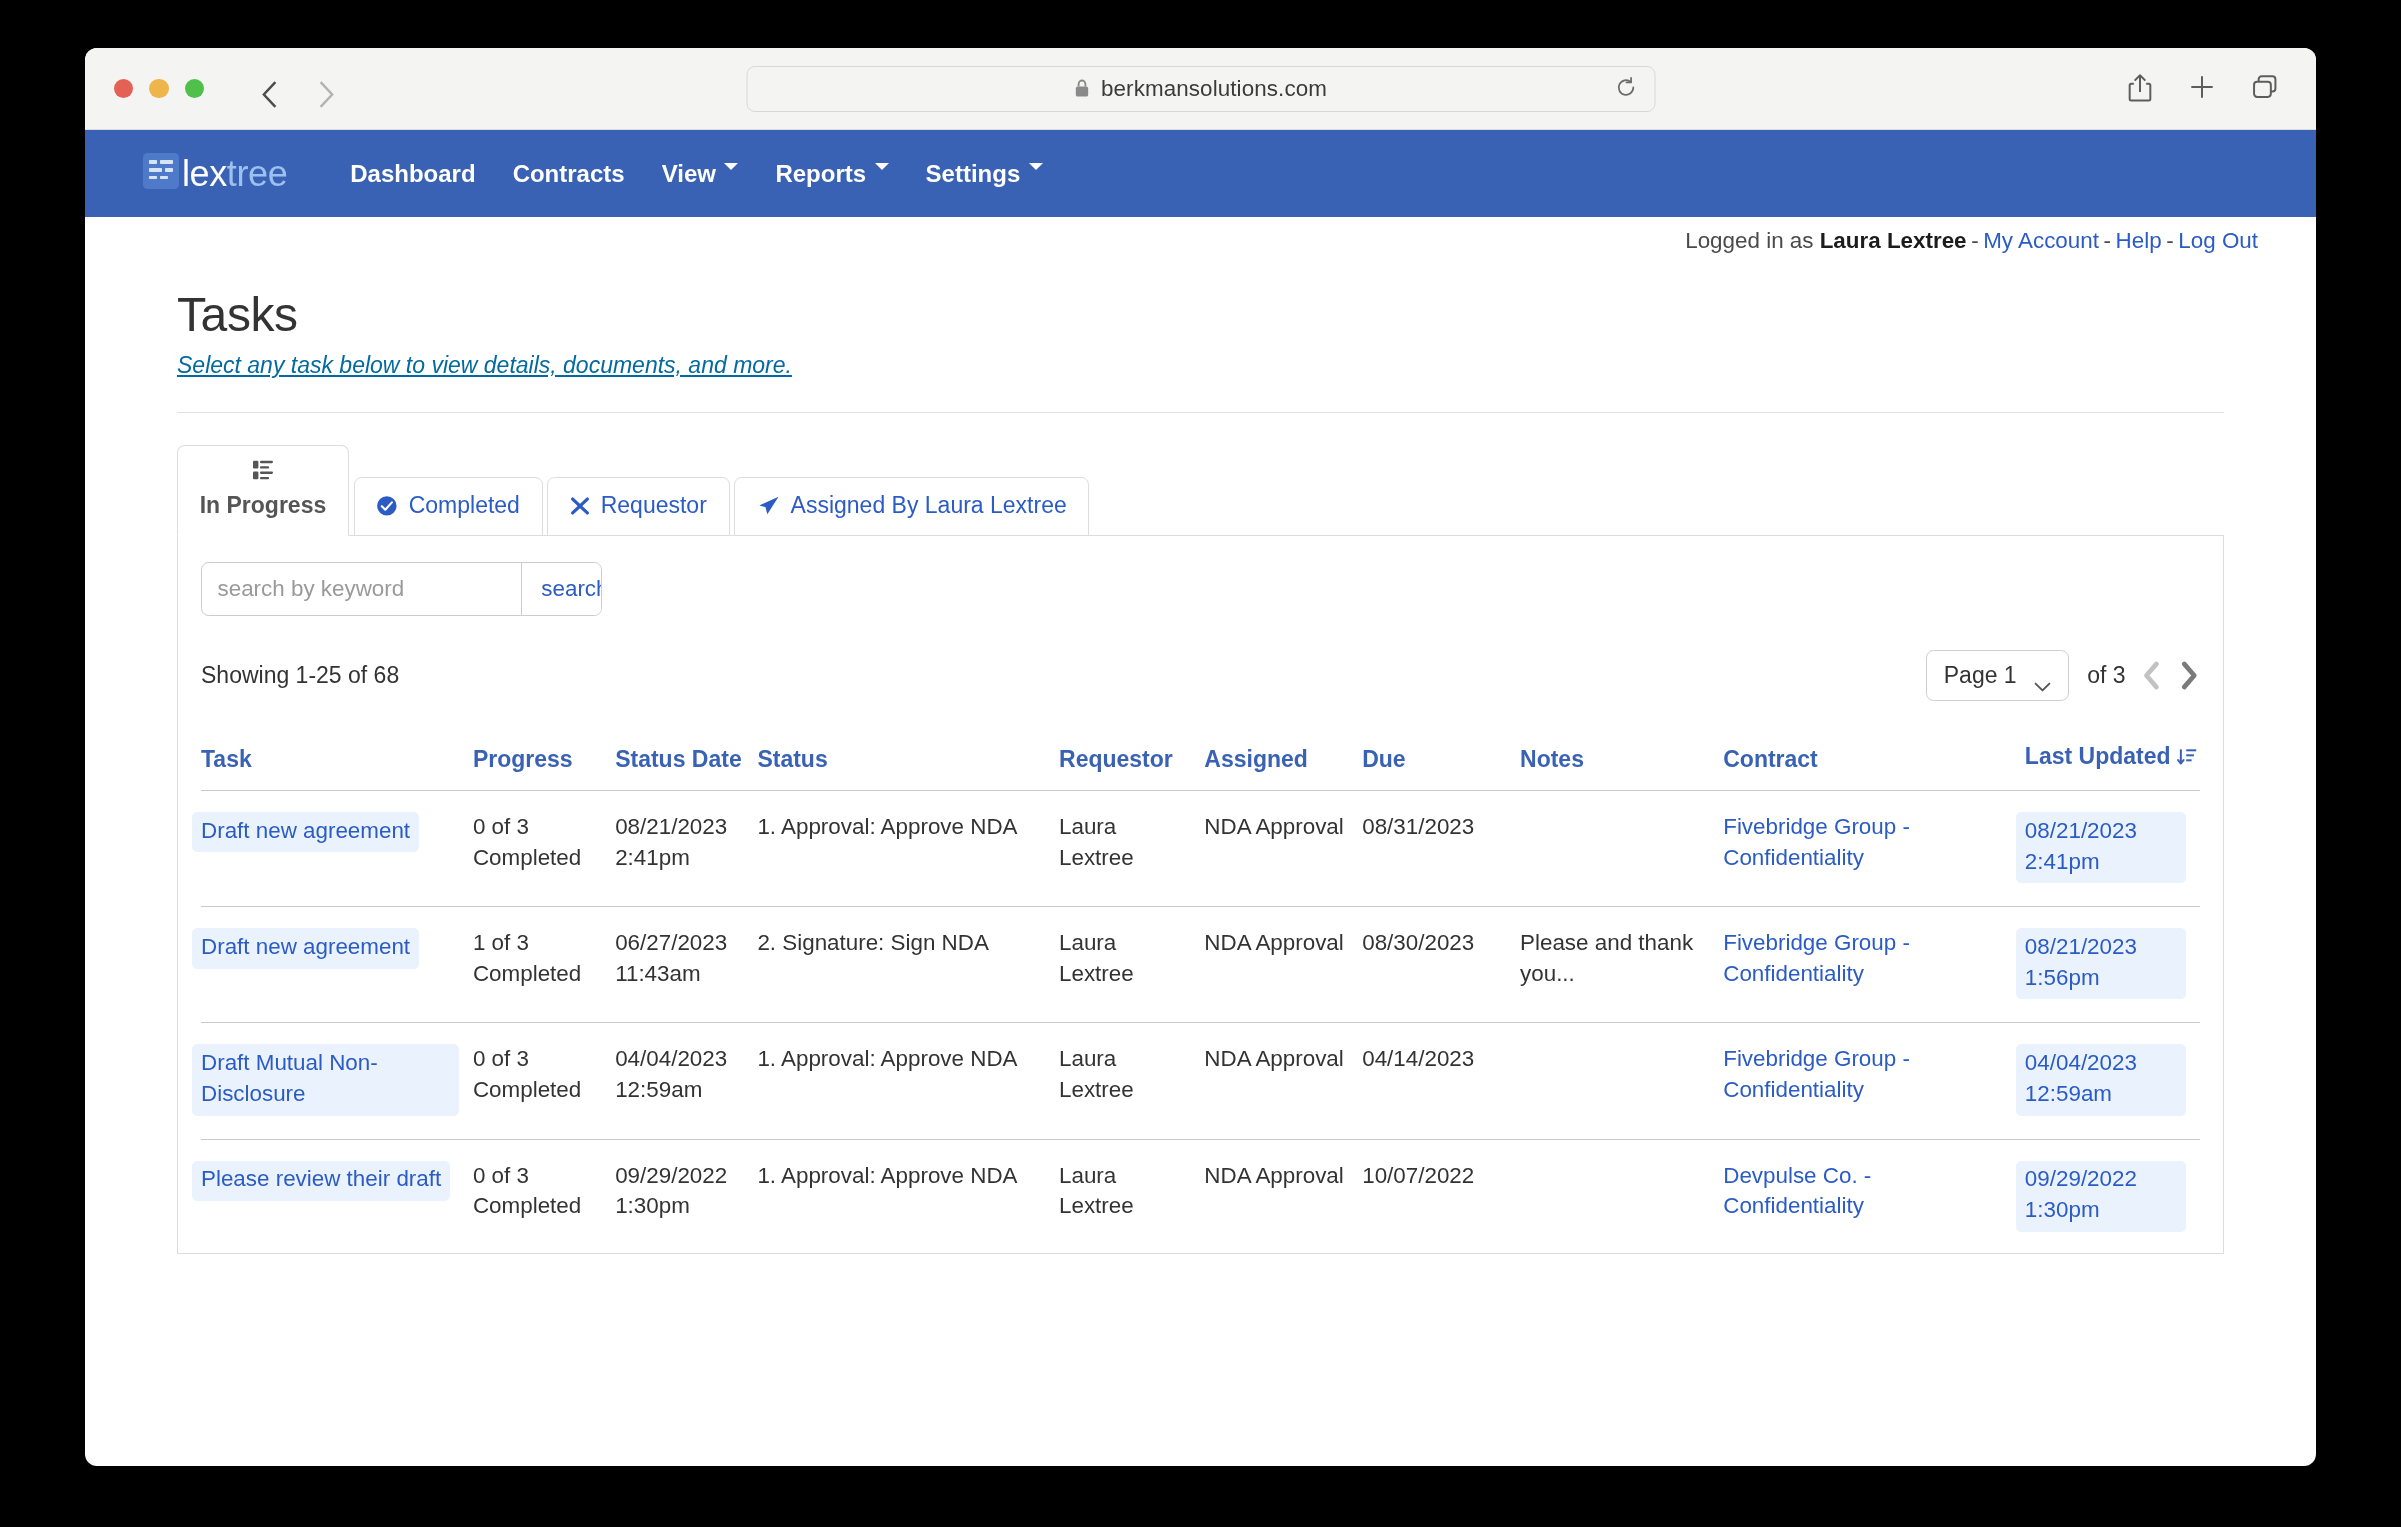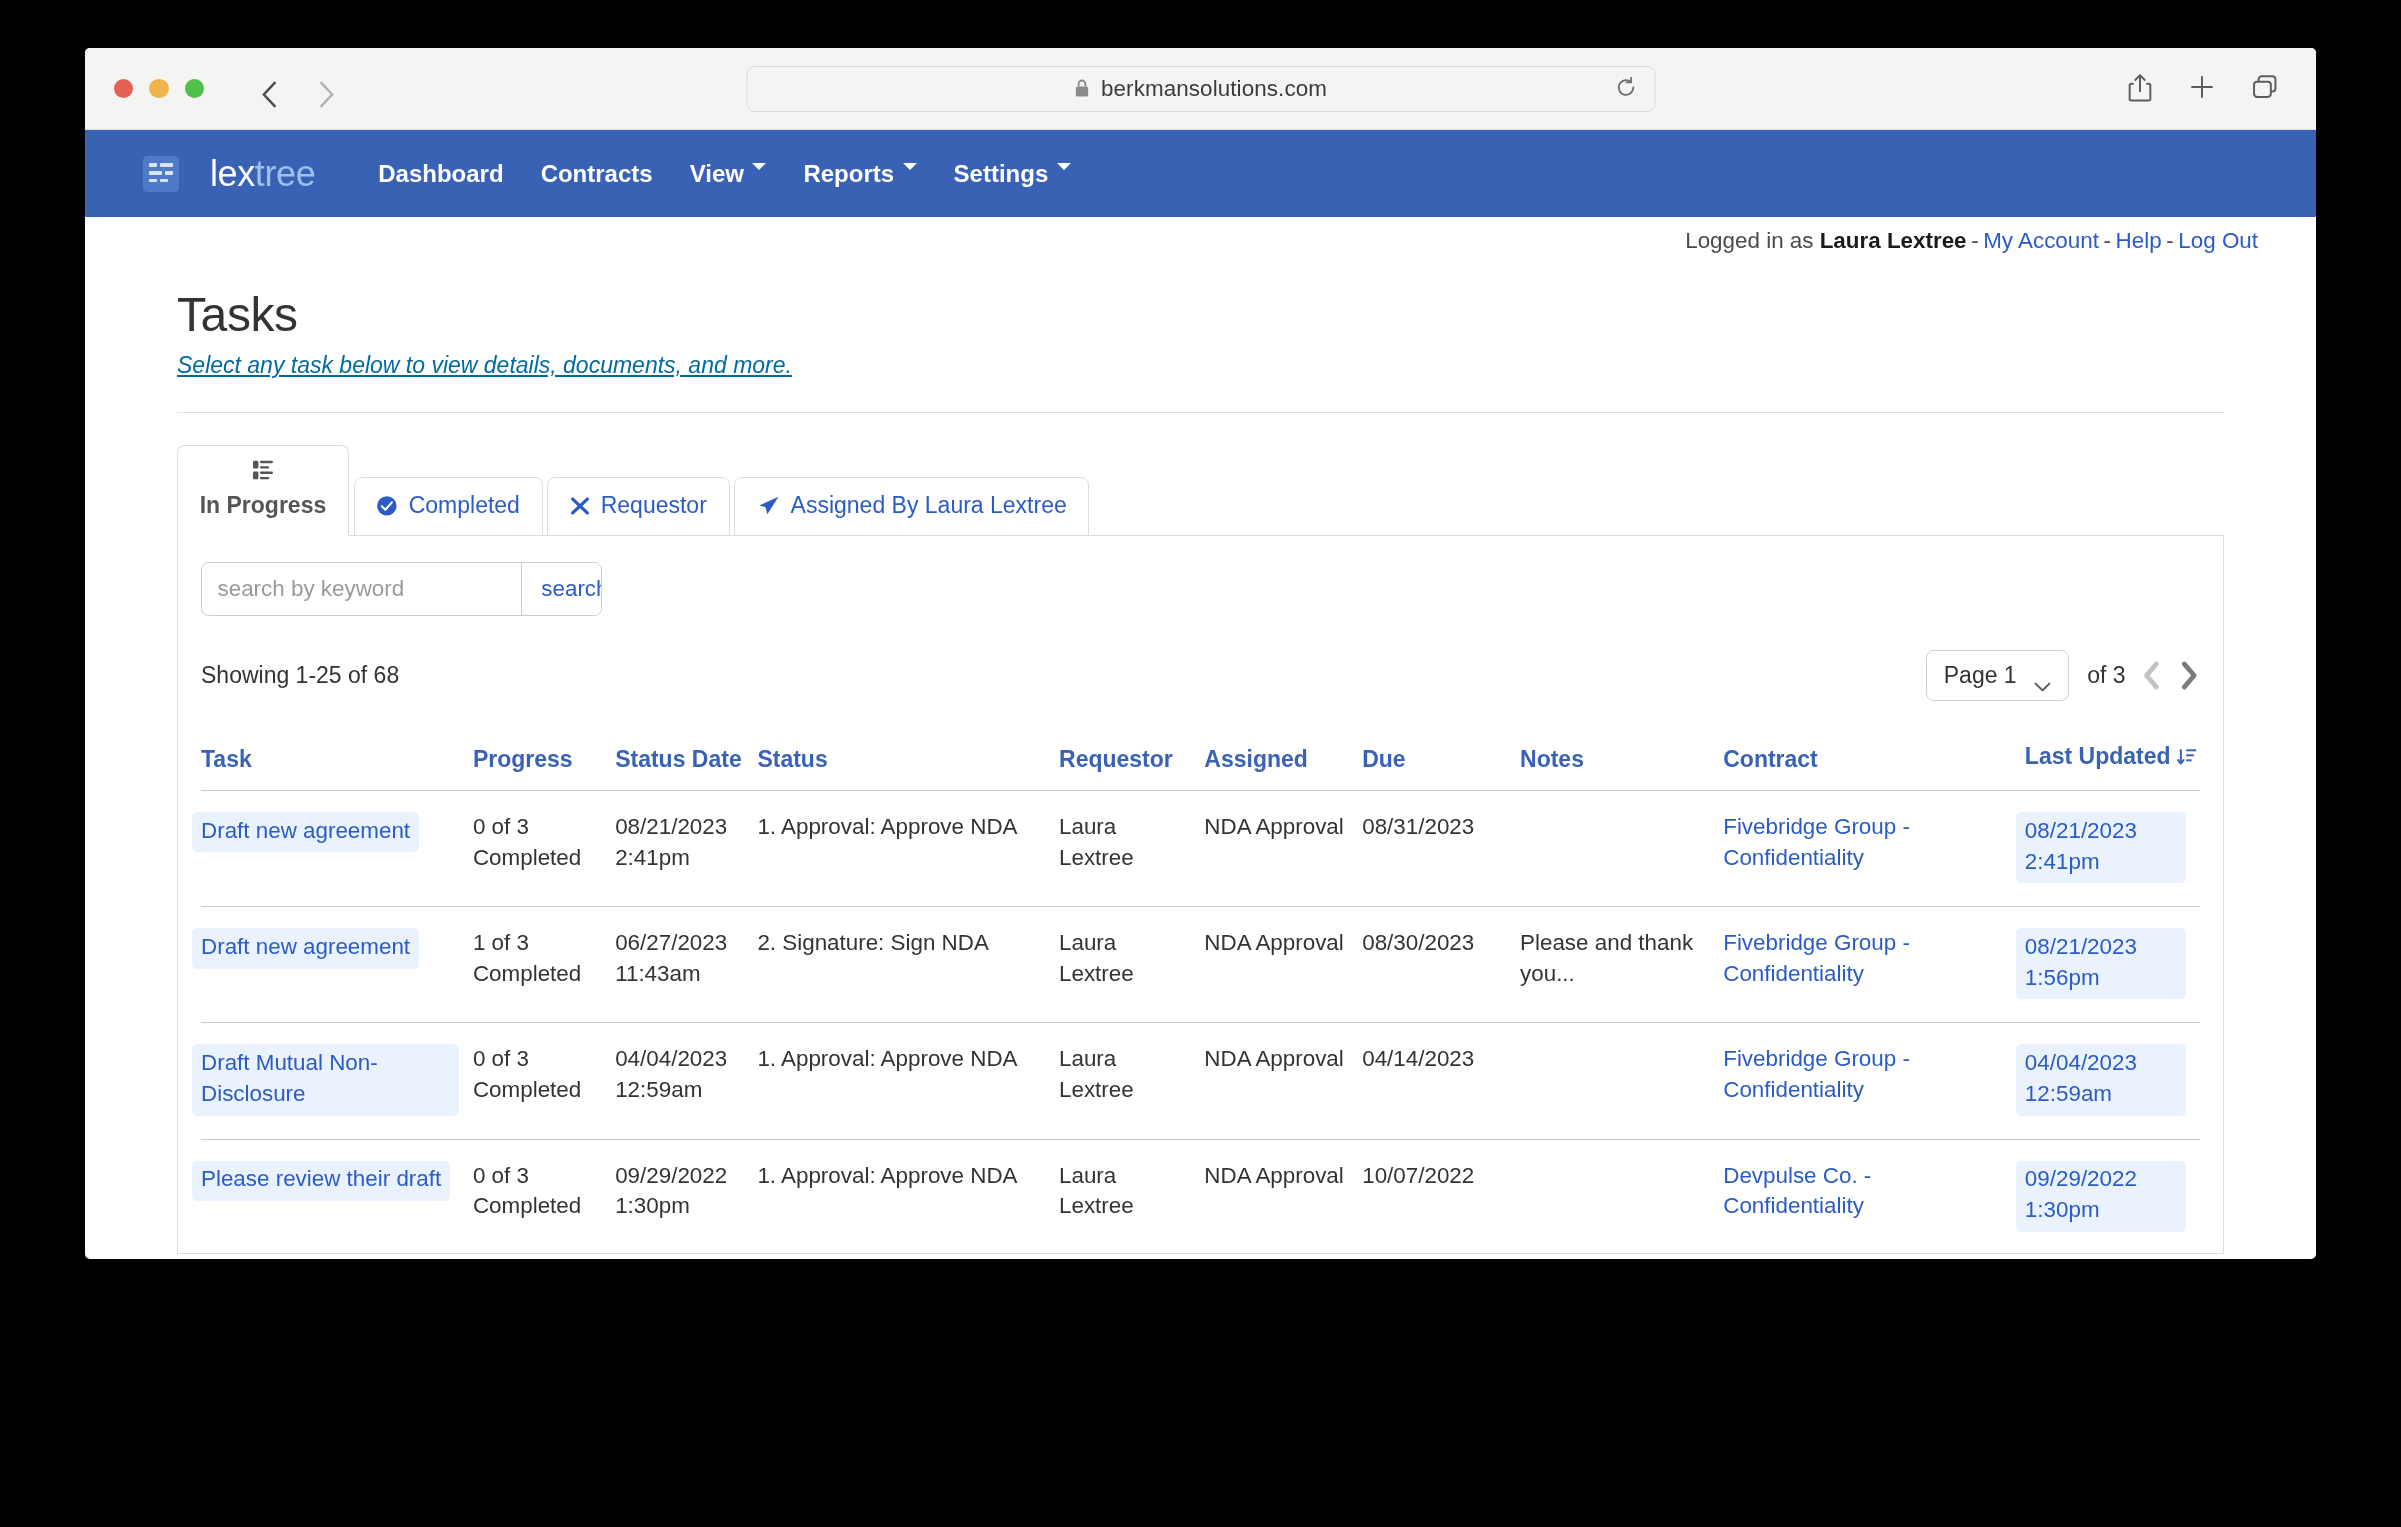--- a/index.html
+++ b/index.html
@@ -7,23 +7,23 @@
     width: 2401px; height: 1527px;
     background: #000000;
     font-family: "Liberation Sans", sans-serif;
     overflow: hidden;
   }
 
   
   .window {
     position: absolute;
     left: 85px; top: 48px;
-    width: 2231px; height: 1211px;
+    width: 2231px; height: 1418px;
     background: #ffffff;
-    border-radius: 5px;
+    border-radius: 12px;
     overflow: hidden;
     box-shadow: 0 14px 46px rgba(0,0,0,.55);
   }
 
   
   .titlebar {
     height: 82px;
     background: #f4f4f3;
     border-bottom: 0.8px solid #dcdcdc;
     display: flex; align-items: center;
@@ -60,21 +60,21 @@
     display: flex; align-items: center; gap: 36px;
   }
 
   
   .appnav {
     height: 87px;
     background: #3a62b4;
     display: flex; align-items: center;
     padding-left: 58px;
   }
-  .logo { display: flex; align-items: center; gap: 31px; }
+  .logo { display: flex; align-items: flex-start; gap: 3px; }
   .logomark {
     width: 36px; height: 36px; border-radius: 4.6px;
     background: #4f79c9;
     position: relative;
   }
   .logomark i {
     position: absolute; background: #d7e4f7; display: block; border-radius: 0.8px;
   }
   .logotext { font-size: 36px; letter-spacing: -0.4px; }
   .logotext .lex { color: #ffffff; font-weight: 400; }

